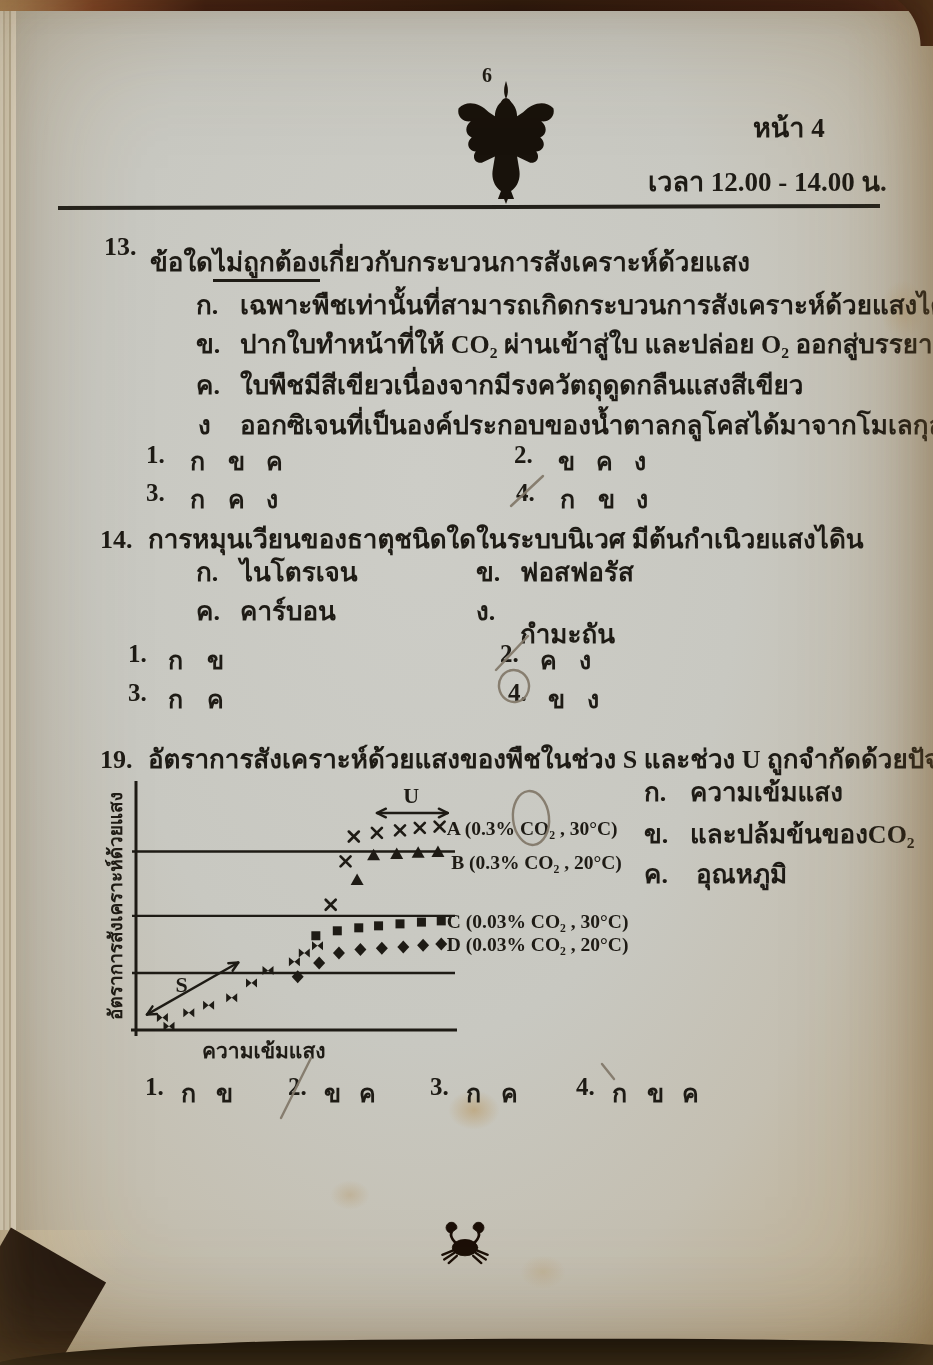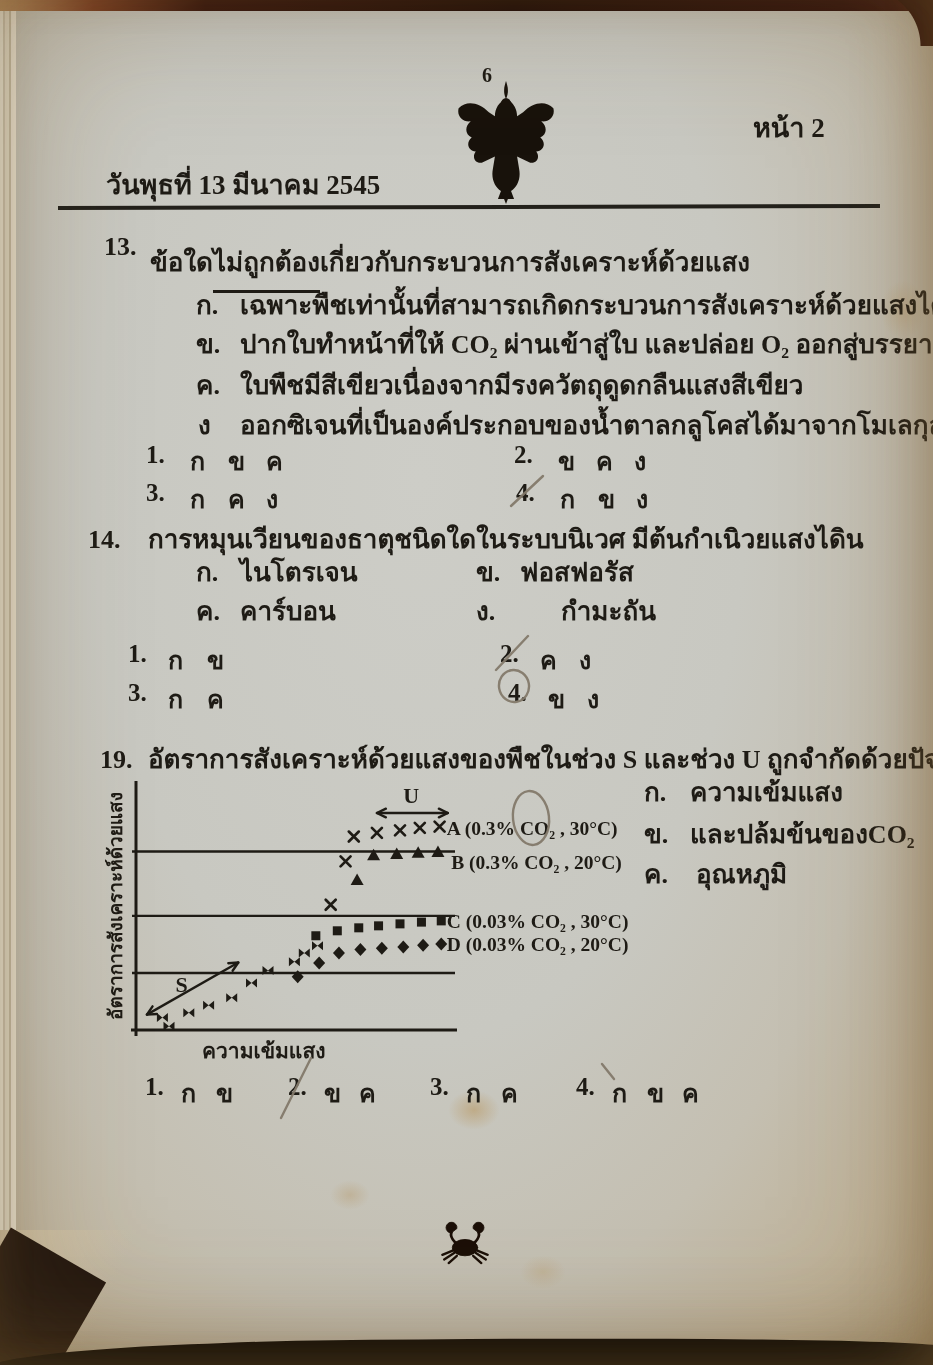--- a/index.html
+++ b/index.html
@@ -5,21 +5,21 @@
   html,body{margin:0;padding:0;background:#111;}
   #page{position:relative;width:933px;height:1365px;overflow:hidden;
     font-family:"Liberation Serif","DejaVu Serif",serif;
     background:
       radial-gradient(ellipse at 45% 35%, #cdcdc7 0%, #c8c8c1 45%, #c4bfb1 68%, #bfb298 86%, #b3a383 100%);
     color:#1e1b15;}
   #page::after{content:"";position:absolute;inset:0;pointer-events:none;
     box-shadow:inset 0 0 140px rgba(95,72,40,.34), inset 0 0 36px rgba(120,92,50,.16), inset -50px 0 70px -40px rgba(150,110,60,.28), inset 0 -60px 80px -40px rgba(120,85,40,.35);}
   .t{position:absolute;white-space:nowrap;font-weight:bold;line-height:1.18;}
   .f27{font-size:27px;} .f26{font-size:26px;} .f20{font-size:20px;}
-  .ul{border-bottom:3px solid currentColor;padding-bottom:13px;}
+  .ul{border-bottom:3px solid currentColor;padding-bottom:2px;}
   .rule{position:absolute;left:58px;top:205px;width:822px;height:4px;background:#23211b;transform:rotate(-.15deg);}
   .choice{position:absolute;display:flex;font-weight:bold;font-size:25px;white-space:nowrap;}
   .choice .num{display:inline-block;}
   .choice .lt{display:inline-block;}
   .cq13 .num{width:44px;} .cq13 .lt{width:38px;}
   .cq14 .num{width:40px;} .cq14 .lt{width:39px;}
   .cq15 .num{width:36px;} .cq15 .lt{width:35px;}
   
   .top-strip{position:absolute;left:0;right:0;top:0;height:11px;
     background:linear-gradient(90deg,#b98d5e,#7a3c20 10%,#34120a 22%,#1d0a05 55%,#30100a 90%,#3c140c);}
@@ -47,22 +47,22 @@
   <div class="left-edge"></div>
   <div class="bl-fold"></div>
   <div class="bl-dark"></div>
   <div class="bottom-edge"></div>
   <div class="bottom-black"></div>
   <div class="stain" style="left:448px;top:1090px;width:52px;height:40px;background:radial-gradient(ellipse,rgba(176,122,38,.35),rgba(176,122,38,0) 70%);"></div>
   <div class="stain" style="left:330px;top:1180px;width:40px;height:30px;background:radial-gradient(ellipse,rgba(170,120,45,.22),rgba(170,120,45,0) 70%);"></div>
   <div class="stain" style="left:880px;top:280px;width:46px;height:60px;background:radial-gradient(ellipse,rgba(180,140,70,.25),rgba(180,140,70,0) 70%);"></div>
   <div class="stain" style="left:520px;top:1255px;width:46px;height:34px;background:radial-gradient(ellipse,rgba(180,130,50,.18),rgba(180,130,50,0) 70%);"></div>
 
-  <div class="t f27" style="left:106px;top:170px;">วันพุธที่ 13 มีนาคม 2545</div>
-  <div class="t f27" style="left:753px;top:113px;">หน้า 2</div>
+  <div class="t f27" style="left:753px;top:113px;">หน้า 4</div>
+  <div class="t f27" style="left:648px;top:167px;">เวลา 12.00 - 14.00 น.</div>
   <div class="t f20" style="left:482px;top:64px;">6</div>
 
   <svg style="left:450px;top:78px;" width="112" height="126" viewBox="0 0 110 125">
     <g fill="#18120b">
       <path d="M55 3 C57 9 58 14 55 21 C52 14 53 9 55 3 Z"></path>
       <circle cx="55" cy="25" r="5"></circle>
       <path d="M55 20 C48 24 44 30 44 38 L38 34 C28 24 16 22 8 30 C6 38 12 44 20 43 C14 48 14 56 21 59 C15 64 17 72 25 73 C21 78 24 85 31 84 L44 78 L42 90 C40 100 44 108 50 112 L47 120 L63 120 L60 112 C66 108 70 100 68 90 L66 78 L79 84 C86 85 89 78 85 73 C93 72 95 64 89 59 C96 56 96 48 90 43 C98 44 104 38 102 30 C94 22 82 24 72 34 L66 38 C66 30 62 24 55 20 Z"></path>
       <path d="M50 112 L55 125 L60 112 Z"></path>
     </g>
   </svg>
@@ -99,31 +99,31 @@
       <span class="lt">ค</span>
       <span class="lt">ง</span>
   </div>
   <div class="choice cq13" style="left:516px;top:479px;">
     <span class="num">4.</span>
       <span class="lt">ก</span>
       <span class="lt">ข</span>
       <span class="lt">ง</span>
   </div>
 
-  <div class="t f26" style="left:88px;top:525px;text-align:right;">14.</div>
+  <div class="t f26" style="left:100px;top:525px;text-align:right;">14.</div>
   <div class="t f26" style="left:148px;top:525px;">การหมุนเวียนของธาตุชนิดใดในระบบนิเวศ มีต้นกำเนิวยแสงไดิน</div>
 
   <div class="t f26" style="left:196px;top:558px;">ก.</div>
   <div class="t f26" style="left:240px;top:558px;">ไนโตรเจน</div>
   <div class="t f26" style="left:476px;top:558px;">ข.</div>
   <div class="t f26" style="left:520px;top:558px;">ฟอสฟอรัส</div>
   <div class="t f26" style="left:196px;top:597px;">ค.</div>
   <div class="t f26" style="left:240px;top:597px;text-align:center;">คาร์บอน</div>
   <div class="t f26" style="left:476px;top:597px;">ง.</div>
-  <div class="t f26" style="left:520px;top:597px;margin-left:41px;">กำมะถัน</div>
+  <div class="t f26" style="left:520px;top:620px;">กำมะถัน</div>
 
   <div class="choice cq14" style="left:128px;top:640px;">
     <span class="num">1.</span>
       <span class="lt">ก</span>
       <span class="lt">ข</span>
   </div>
   <div class="choice cq14" style="left:500px;top:640px;">
     <span class="num">2.</span>
       <span class="lt">ค</span>
       <span class="lt">ง</span>

